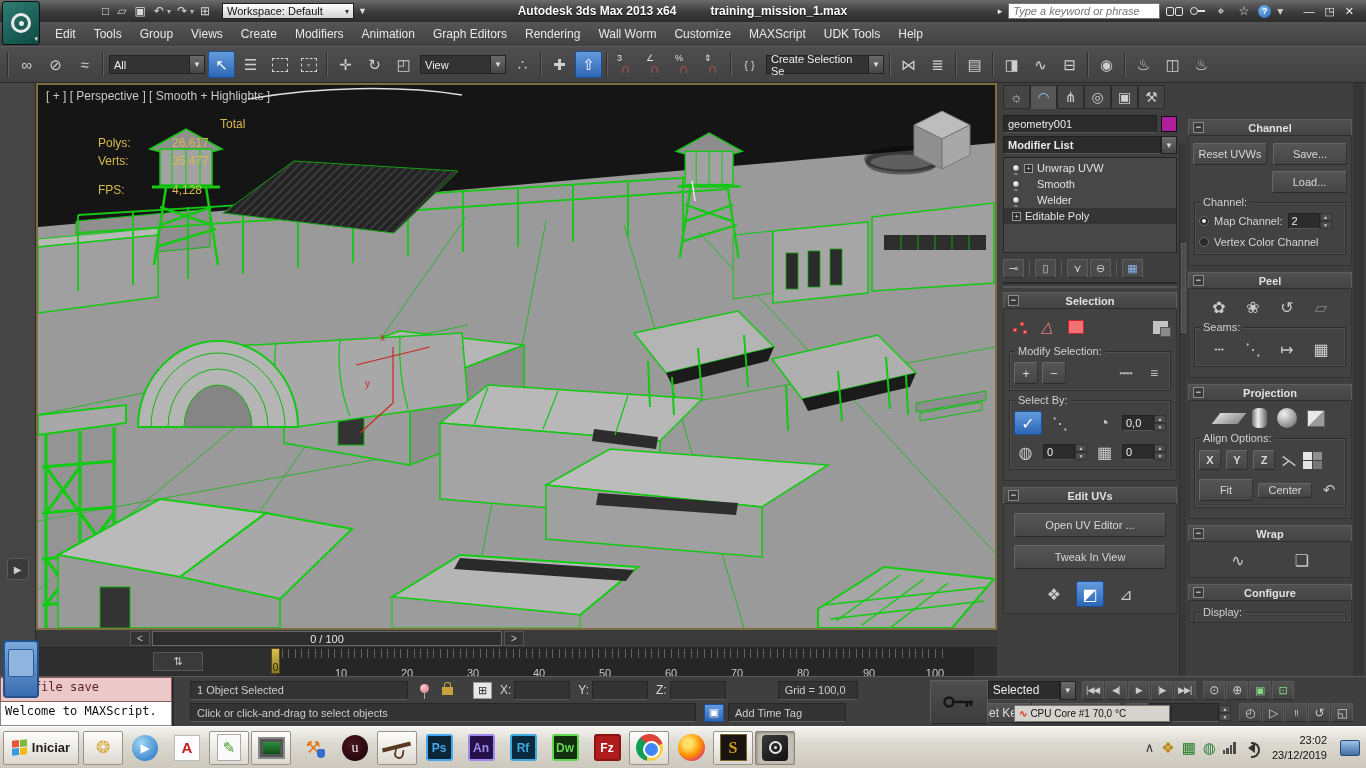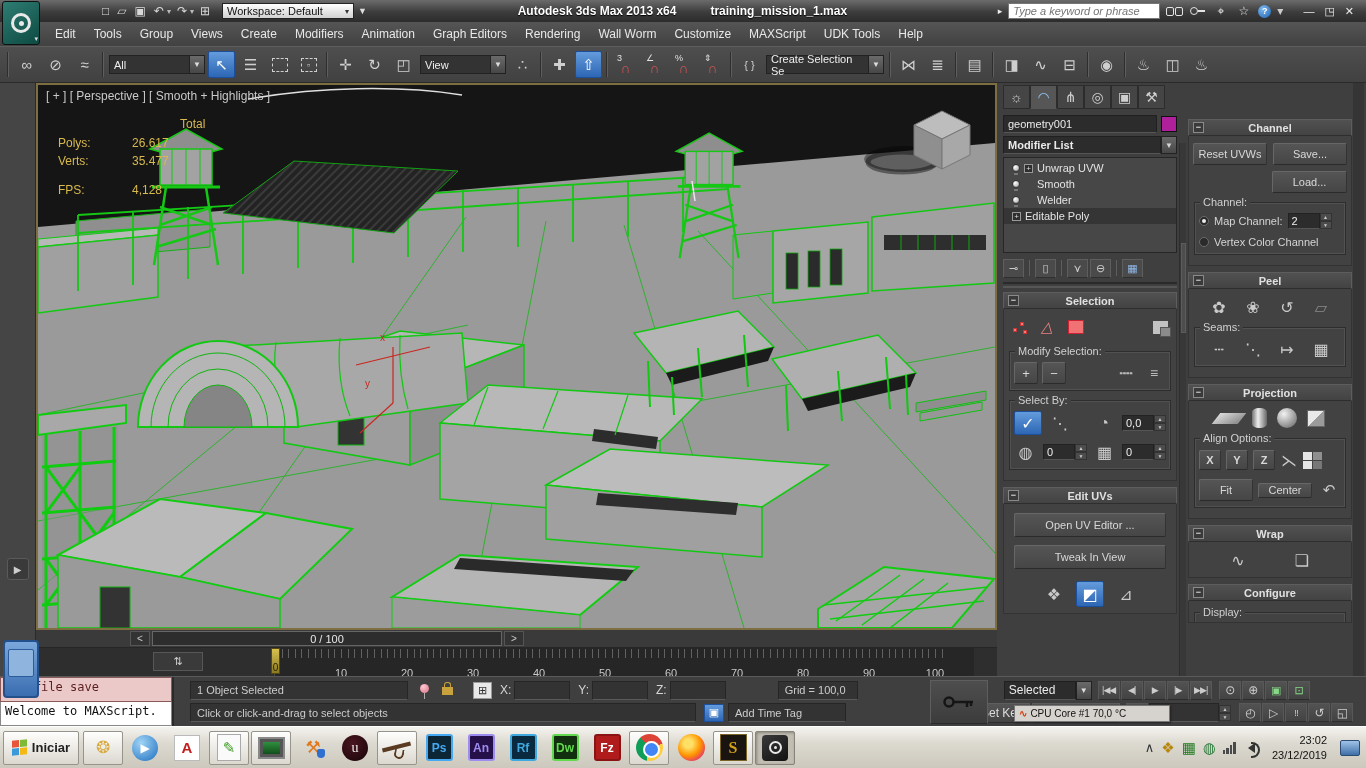--- a/index.html
+++ b/index.html
@@ -43,21 +43,21 @@
   .dashsq{width:16px;height:14px;border:1px dashed #cfcfcf;}
   .dashsq.cube::after{content:"▫";display:block;text-align:center;font-size:9px;color:#cfcfcf;line-height:12px;}
   
   .main{height:593px;display:flex;background:#333;position:relative;}
   .leftstrip{width:36px;background:#454545;border-right:1px solid #2a2a2a;display:flex;flex-direction:column;}
   .expandbtn{margin:475px auto 0;width:22px;height:22px;background:#3a3a3a;border:1px solid #5a5a5a;border-radius:3px;color:#ccc;font-size:10px;display:flex;align-items:center;justify-content:center;}
   .centercol{width:961px;display:flex;flex-direction:column;}
   .viewport{height:547px;border:2px solid #7d6f42;background:#151515;position:relative;}
   .vplabel{position:absolute;left:8px;top:4px;color:#c9c9c9;font-size:12px;z-index:3;}
   .vpstats{position:absolute;left:20px;top:30px;color:#d8b94d;font-size:12px;z-index:3;line-height:1.55;}
-  .vpstats .r{display:flex;}
+  .vpstats .r{display:flex;margin-left:40px;}
   .vpstats .l{width:48px;text-align:left;}
   .vpstats .v{margin-left:26px;}
   .vpstats .hdr{margin-left:74px;}
   .scene{position:absolute;inset:0;}
   
   .cp{flex:1;background:#3f3f3f;color:#d4d4d4;font-size:11px;display:flex;}
   .cpleft{width:182px;padding:2px 2px 0 6px;}
   .cptrack{width:7px;background:#383838;border-left:1px solid #2e2e2e;margin-top:60px;}
   .cptrack .thumb{width:5px;height:90px;margin:100px auto 0;background:#4d4d4d;border:1px solid #5c5c5c;}
   .cpright{width:167px;padding:32px 1px 0 2px;}
@@ -814,21 +814,21 @@
       <span class="slabel">Y:</span>
       <div class="sfield" style="width:56px">
           <input style="">
         </div>
       <span class="slabel">Z:</span>
       <div class="sfield" style="width:56px">
           <input style="">
         </div>
       <div class="sfield" style="width:80px;margin-left:52px">Grid = 100,0</div>
       <div class="skbtn" style="width:56px;margin-left:72px">Auto Key</div>
-      <div class="dd" style="width:88px;margin-left:18px">
+      <div class="dd" style="width:88px;margin-left:2px">
         <div class="field">Selected</div>
         <div class="dbox">▼</div>
       </div>
       <span class="pbk" style="margin-left:6px">|◀◀</span>
       <span class="pbk">◀|</span>
       <span class="pbk">▶</span>
       <span class="pbk">|▶</span>
       <span class="pbk">▶▶|</span>
       <span class="pbk" style="margin-left:6px;font-size:12px">⊙</span>
       <span class="pbk" style="font-size:12px">⊕</span>

